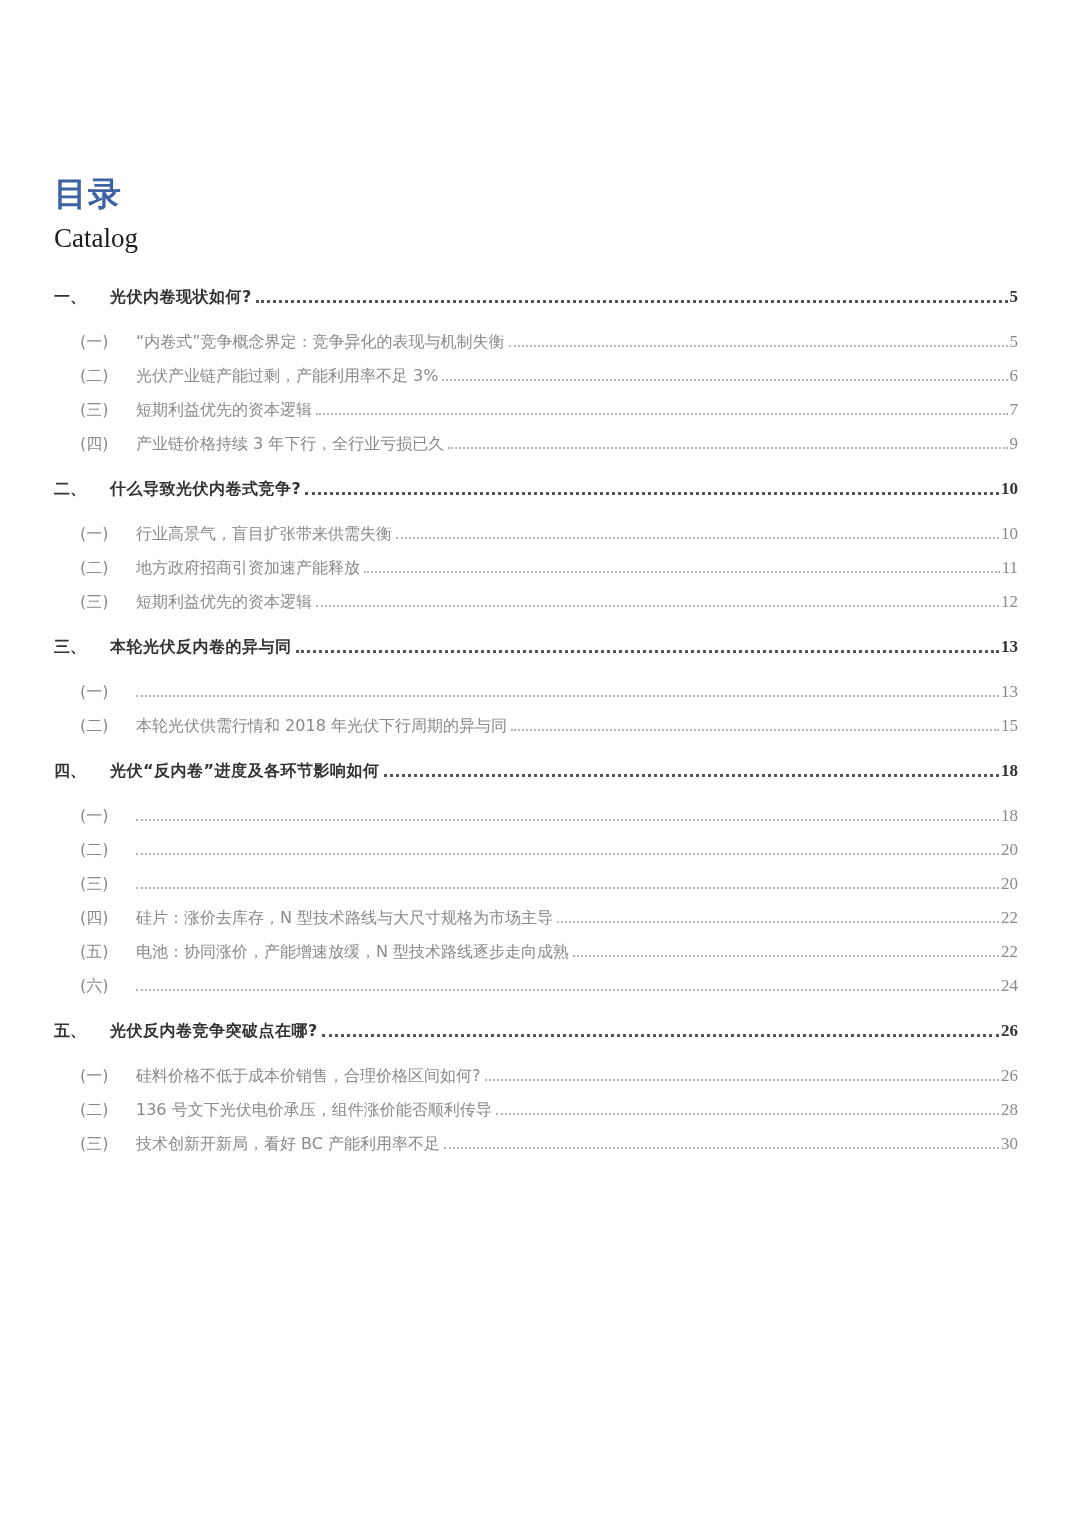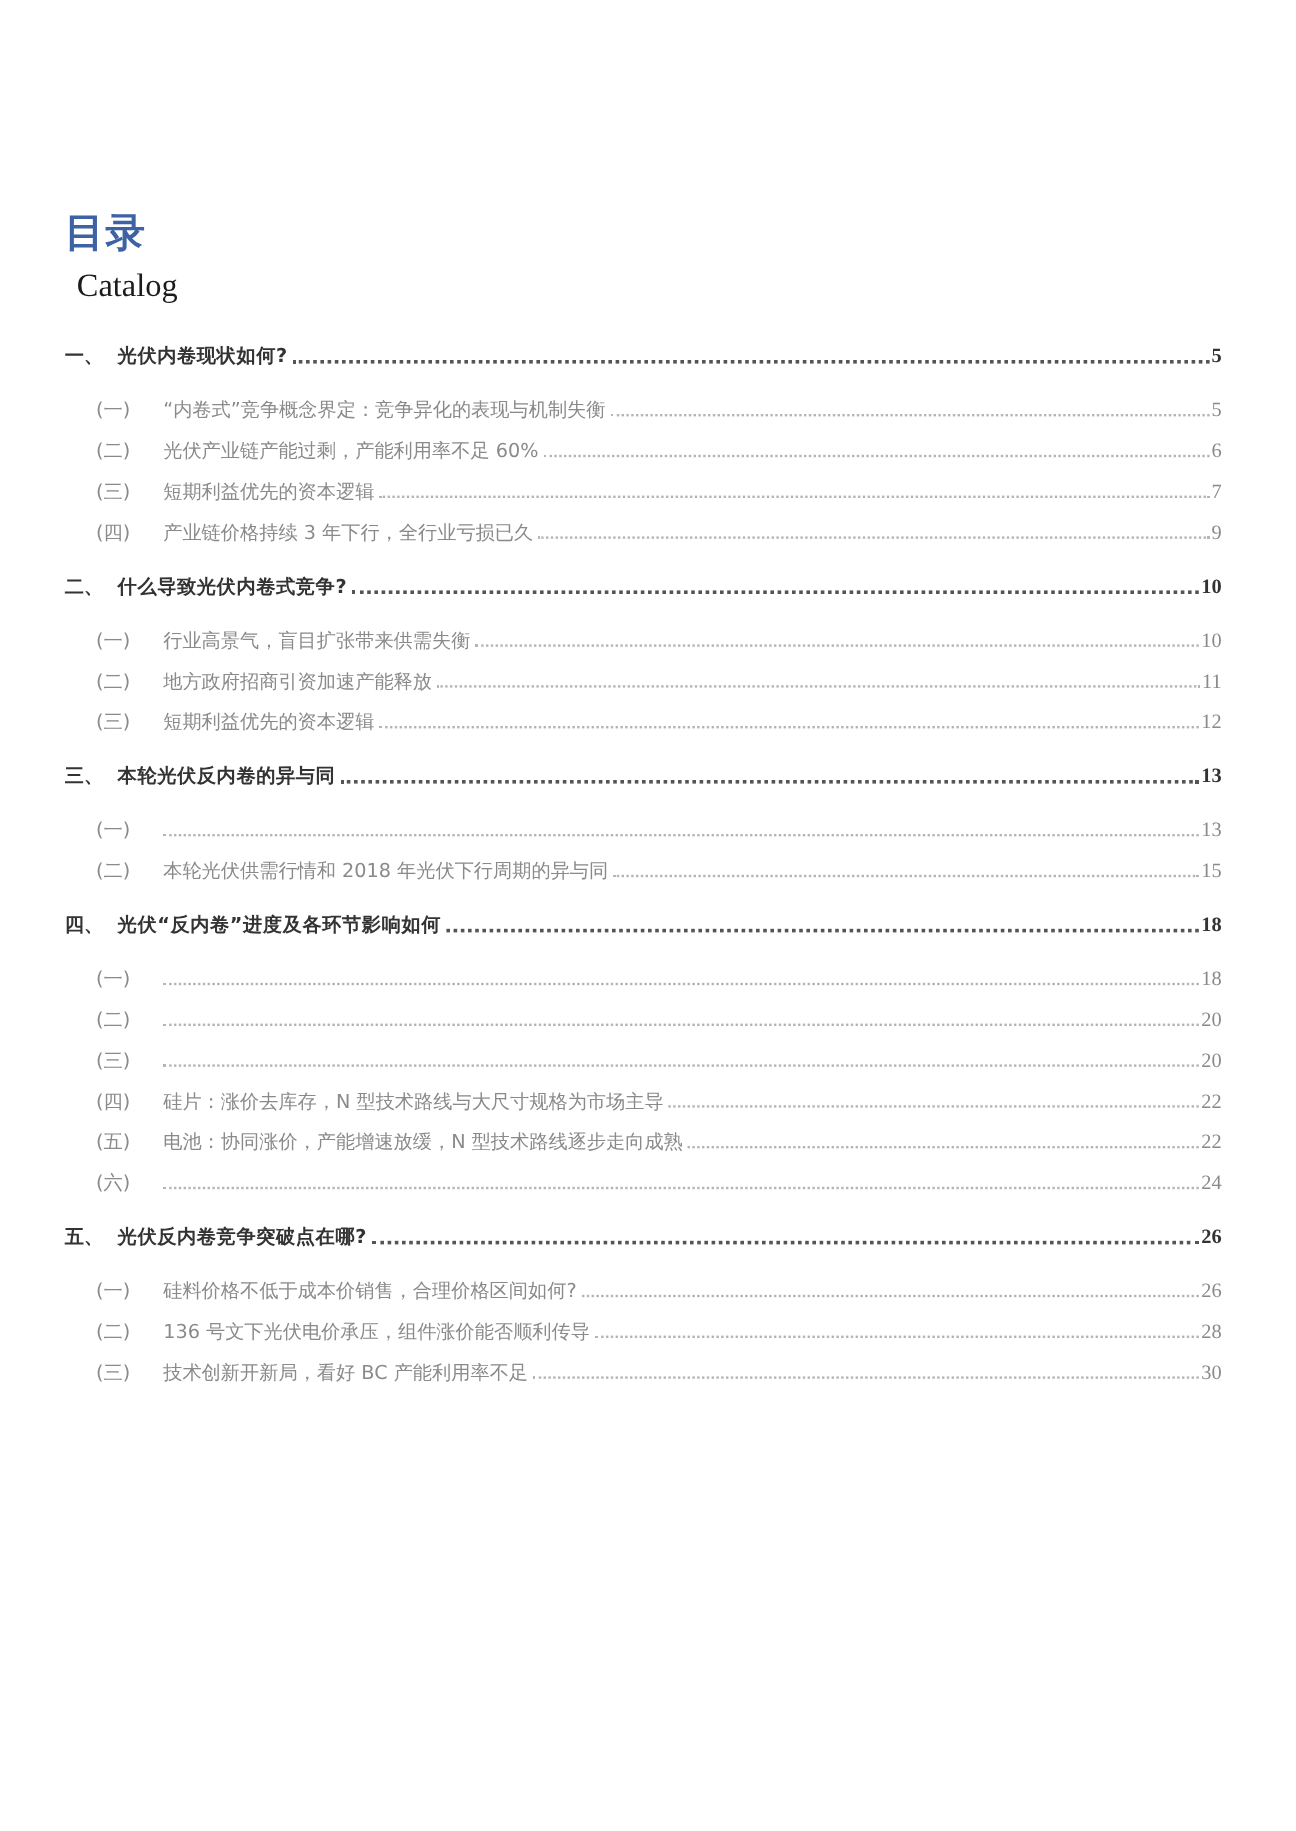--- a/index.html
+++ b/index.html
@@ -32,21 +32,20 @@
     font-family: "DejaVu Sans", "Liberation Sans", sans-serif;
   }
   .title-en {
     position: absolute;
     left: 54px;
     top: 220px;
     font-size: 27px;
     color: #1b1b1b;
     line-height: 36px;
     font-family: "Liberation Serif", "DejaVu Serif", serif;
-    margin-left: 10px;
   }
   .toc {
     position: absolute;
     left: 54px;
     top: 280px;
     width: 964px;
   }
   .toc-row {
     display: flex;
     align-items: baseline;
@@ -72,21 +71,21 @@
     flex: 0 0 auto;
     font-family: "DejaVu Sans", "Liberation Sans", sans-serif;
   }
   .l1 .toc-num { width: 44px; }
   .l2 .toc-num { width: 56px; margin-left: 26px; }
   .toc-label {
     flex: 0 0 auto;
     font-family: "DejaVu Sans", "Liberation Sans", sans-serif;
     padding-right: 4px;
   }
-  .l1 .toc-label { letter-spacing: 0.5px; }
+  .l1 .toc-label { letter-spacing: 0.5px; margin-left: 12px; }
   .toc-dots {
     flex: 1 1 auto;
     overflow: hidden;
     height: 2px;
     align-self: center;
     margin-top: 8px;
   }
   .l1 .toc-dots {
     border-bottom: 3px dotted #555555;
     height: 0;
@@ -121,21 +120,21 @@
       <span class="toc-page">5</span>
     </div>
     <div class="toc-row l2 first">
       <span class="toc-num">(一)</span>
       <span class="toc-label">“内卷式”竞争概念界定：竞争异化的表现与机制失衡</span>
       <span class="toc-dots"></span>
       <span class="toc-page">5</span>
     </div>
     <div class="toc-row l2">
       <span class="toc-num">(二)</span>
-      <span class="toc-label">光伏产业链产能过剩，产能利用率不足 60%</span>
+      <span class="toc-label">光伏产业链产能过剩，产能利用率不足 3%</span>
       <span class="toc-dots"></span>
       <span class="toc-page">6</span>
     </div>
     <div class="toc-row l2">
       <span class="toc-num">(三)</span>
       <span class="toc-label">短期利益优先的资本逻辑</span>
       <span class="toc-dots"></span>
       <span class="toc-page">7</span>
     </div>
     <div class="toc-row l2">

